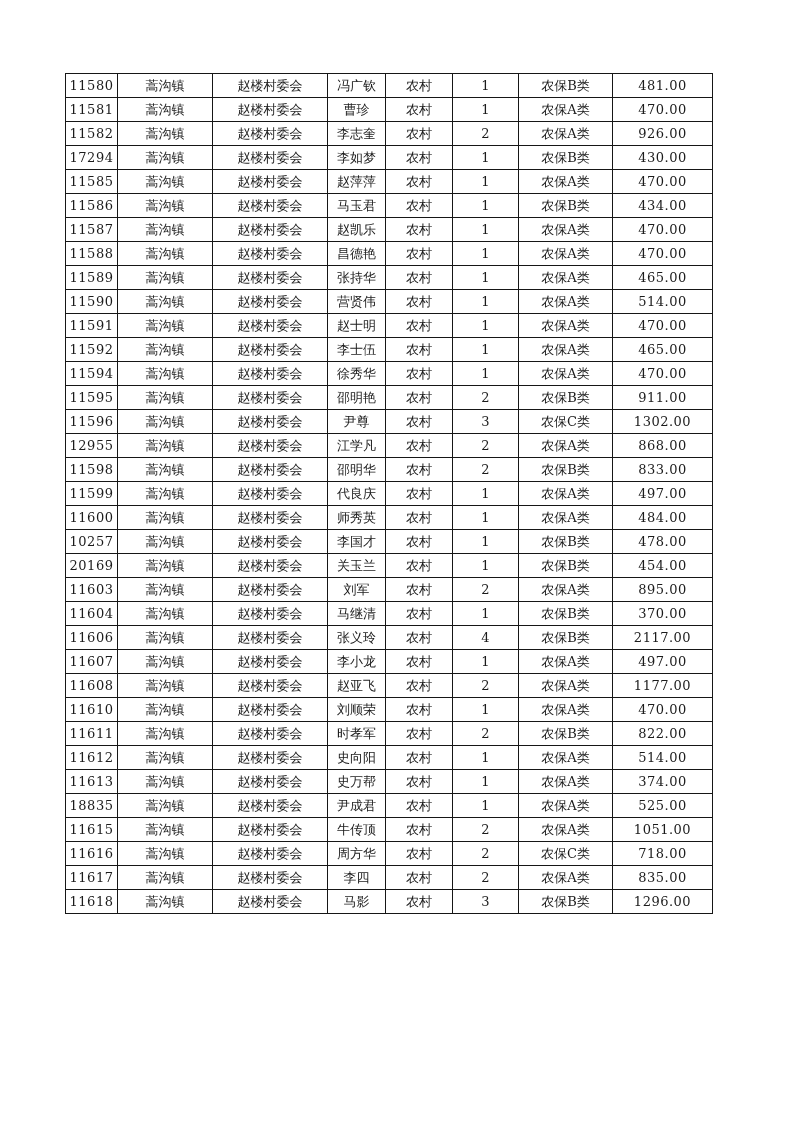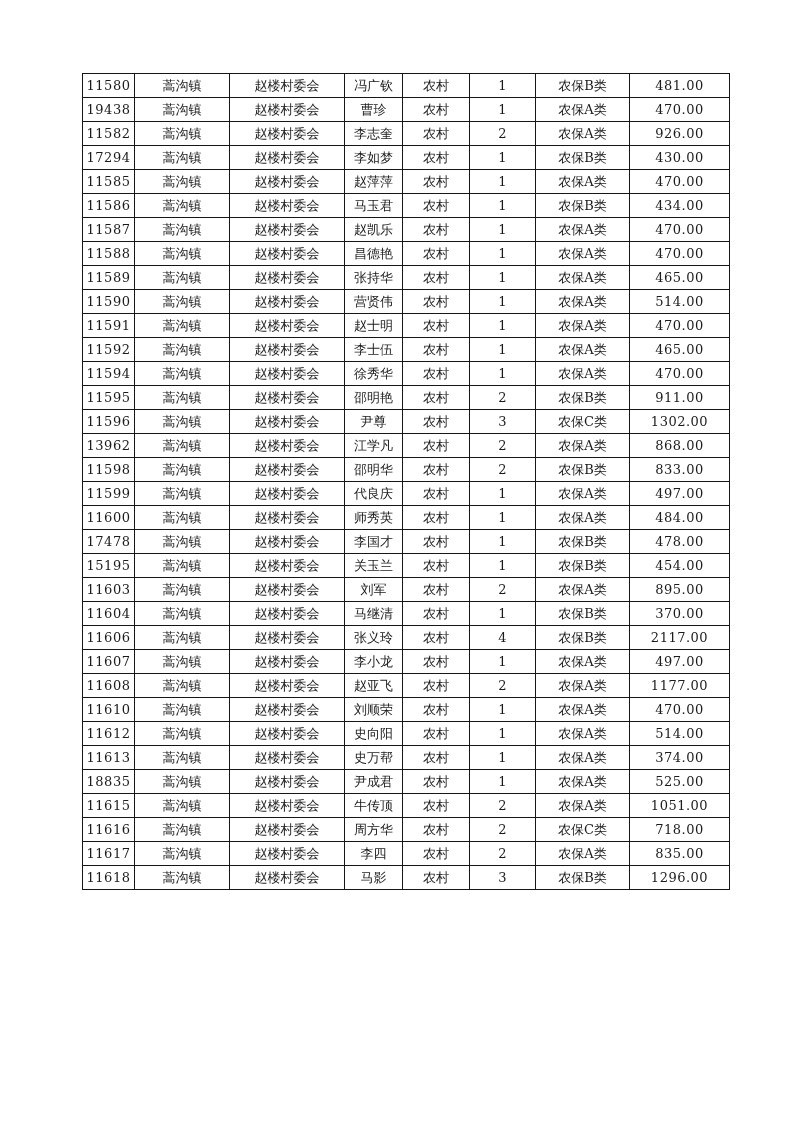--- a/index.html
+++ b/index.html
@@ -10,21 +10,21 @@
   .page {
     position: relative;
     width: 793px;
     height: 1122px;
     background: #ffffff;
     font-family: "DejaVu Serif", "Liberation Serif", serif;
     overflow: hidden;
   }
   table.roster {
     position: absolute;
-    left: 82px;
+    left: 65px;
     top: 73px;
     width: 647px;
     border-collapse: collapse;
     table-layout: fixed;
   }
   table.roster td {
     border: 1.5px solid #161616;
     height: 23px;
     padding: 0 2px;
     text-align: center;
@@ -59,21 +59,21 @@
           <td class="col-0">11580</td>
           <td class="col-1">蒿沟镇</td>
           <td class="col-2">赵楼村委会</td>
           <td class="col-3">冯广钦</td>
           <td class="col-4">农村</td>
           <td class="col-5">1</td>
           <td class="col-6">农保B类</td>
           <td class="col-7">481.00</td>
         </tr>
         <tr>
-          <td class="col-0">19438</td>
+          <td class="col-0">11581</td>
           <td class="col-1">蒿沟镇</td>
           <td class="col-2">赵楼村委会</td>
           <td class="col-3">曹珍</td>
           <td class="col-4">农村</td>
           <td class="col-5">1</td>
           <td class="col-6">农保A类</td>
           <td class="col-7">470.00</td>
         </tr>
         <tr>
           <td class="col-0">11582</td>
@@ -199,21 +199,21 @@
           <td class="col-0">11596</td>
           <td class="col-1">蒿沟镇</td>
           <td class="col-2">赵楼村委会</td>
           <td class="col-3">尹尊</td>
           <td class="col-4">农村</td>
           <td class="col-5">3</td>
           <td class="col-6">农保C类</td>
           <td class="col-7">1302.00</td>
         </tr>
         <tr>
-          <td class="col-0">13962</td>
+          <td class="col-0">12955</td>
           <td class="col-1">蒿沟镇</td>
           <td class="col-2">赵楼村委会</td>
           <td class="col-3">江学凡</td>
           <td class="col-4">农村</td>
           <td class="col-5">2</td>
           <td class="col-6">农保A类</td>
           <td class="col-7">868.00</td>
         </tr>
         <tr>
           <td class="col-0">11598</td>
@@ -239,31 +239,31 @@
           <td class="col-0">11600</td>
           <td class="col-1">蒿沟镇</td>
           <td class="col-2">赵楼村委会</td>
           <td class="col-3">师秀英</td>
           <td class="col-4">农村</td>
           <td class="col-5">1</td>
           <td class="col-6">农保A类</td>
           <td class="col-7">484.00</td>
         </tr>
         <tr>
-          <td class="col-0">17478</td>
+          <td class="col-0">10257</td>
           <td class="col-1">蒿沟镇</td>
           <td class="col-2">赵楼村委会</td>
           <td class="col-3">李国才</td>
           <td class="col-4">农村</td>
           <td class="col-5">1</td>
           <td class="col-6">农保B类</td>
           <td class="col-7">478.00</td>
         </tr>
         <tr>
-          <td class="col-0">15195</td>
+          <td class="col-0">20169</td>
           <td class="col-1">蒿沟镇</td>
           <td class="col-2">赵楼村委会</td>
           <td class="col-3">关玉兰</td>
           <td class="col-4">农村</td>
           <td class="col-5">1</td>
           <td class="col-6">农保B类</td>
           <td class="col-7">454.00</td>
         </tr>
         <tr>
           <td class="col-0">11603</td>
@@ -317,20 +317,30 @@
         </tr>
         <tr>
           <td class="col-0">11610</td>
           <td class="col-1">蒿沟镇</td>
           <td class="col-2">赵楼村委会</td>
           <td class="col-3">刘顺荣</td>
           <td class="col-4">农村</td>
           <td class="col-5">1</td>
           <td class="col-6">农保A类</td>
           <td class="col-7">470.00</td>
+        </tr>
+        <tr>
+          <td class="col-0">11611</td>
+          <td class="col-1">蒿沟镇</td>
+          <td class="col-2">赵楼村委会</td>
+          <td class="col-3">时孝军</td>
+          <td class="col-4">农村</td>
+          <td class="col-5">2</td>
+          <td class="col-6">农保B类</td>
+          <td class="col-7">822.00</td>
         </tr>
         <tr>
           <td class="col-0">11612</td>
           <td class="col-1">蒿沟镇</td>
           <td class="col-2">赵楼村委会</td>
           <td class="col-3">史向阳</td>
           <td class="col-4">农村</td>
           <td class="col-5">1</td>
           <td class="col-6">农保A类</td>
           <td class="col-7">514.00</td>

